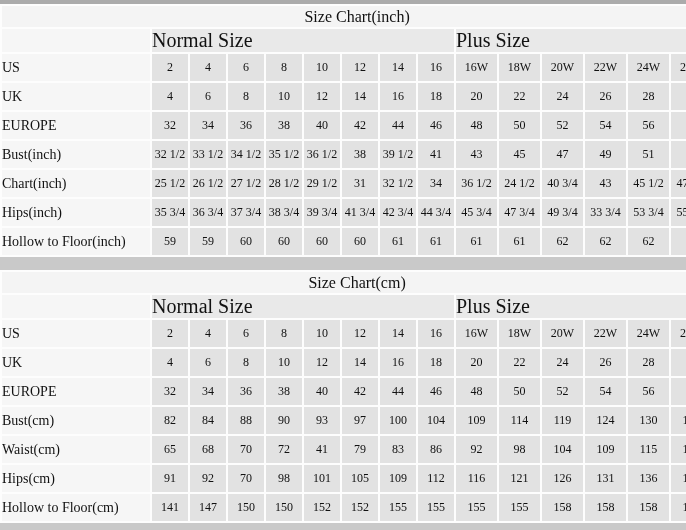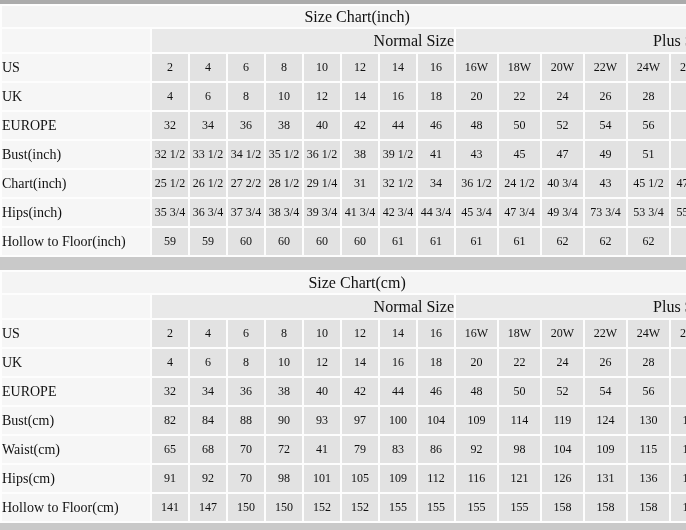--- a/index.html
+++ b/index.html
@@ -21,21 +21,21 @@
   }
   table.size-table td{padding:0;vertical-align:middle;overflow:hidden;}
   #table-gap{height:13px;}
   .title-cell{
     height:21px;background:var(--title-cell-bg,#f4f4f4);
     text-align:center;font-size:16px;
   }
   .corner-cell{height:23px;background:var(--label-cell-bg,#f6f6f6);}
   .group-cell{
     height:23px;background:var(--group-cell-bg,#e9e9e9);
-    text-align:right;font-size:16px;
+    text-align:left;font-size:20px;
   }
   .label-cell{
     height:27px;background:var(--label-cell-bg,#f6f6f6);
     text-align:left;font-size:14px;white-space:nowrap;
   }
   .value-cell{
     height:27px;background:var(--data-cell-bg,#e2e2e2);
     text-align:center;font-size:12px;white-space:nowrap;
   }
 </style>
@@ -136,23 +136,23 @@
           <td class="value-cell">45</td>
           <td class="value-cell">47</td>
           <td class="value-cell">49</td>
           <td class="value-cell">51</td>
           <td class="value-cell">53</td>
         </tr>
         <tr>
           <td class="label-cell">Chart(inch)</td>
           <td class="value-cell">25 1/2</td>
           <td class="value-cell">26 1/2</td>
-          <td class="value-cell">27 2/2</td>
+          <td class="value-cell">27 1/2</td>
           <td class="value-cell">28 1/2</td>
-          <td class="value-cell">29 1/4</td>
+          <td class="value-cell">29 1/2</td>
           <td class="value-cell">31</td>
           <td class="value-cell">32 1/2</td>
           <td class="value-cell">34</td>
           <td class="value-cell">36 1/2</td>
           <td class="value-cell">24 1/2</td>
           <td class="value-cell">40 3/4</td>
           <td class="value-cell">43</td>
           <td class="value-cell">45 1/2</td>
           <td class="value-cell">47 1/2</td>
         </tr>
@@ -162,21 +162,21 @@
           <td class="value-cell">36 3/4</td>
           <td class="value-cell">37 3/4</td>
           <td class="value-cell">38 3/4</td>
           <td class="value-cell">39 3/4</td>
           <td class="value-cell">41 3/4</td>
           <td class="value-cell">42 3/4</td>
           <td class="value-cell">44 3/4</td>
           <td class="value-cell">45 3/4</td>
           <td class="value-cell">47 3/4</td>
           <td class="value-cell">49 3/4</td>
-          <td class="value-cell">73 3/4</td>
+          <td class="value-cell">33 3/4</td>
           <td class="value-cell">53 3/4</td>
           <td class="value-cell">55 1/2</td>
         </tr>
         <tr>
           <td class="label-cell">Hollow to Floor(inch)</td>
           <td class="value-cell">59</td>
           <td class="value-cell">59</td>
           <td class="value-cell">60</td>
           <td class="value-cell">60</td>
           <td class="value-cell">60</td>

